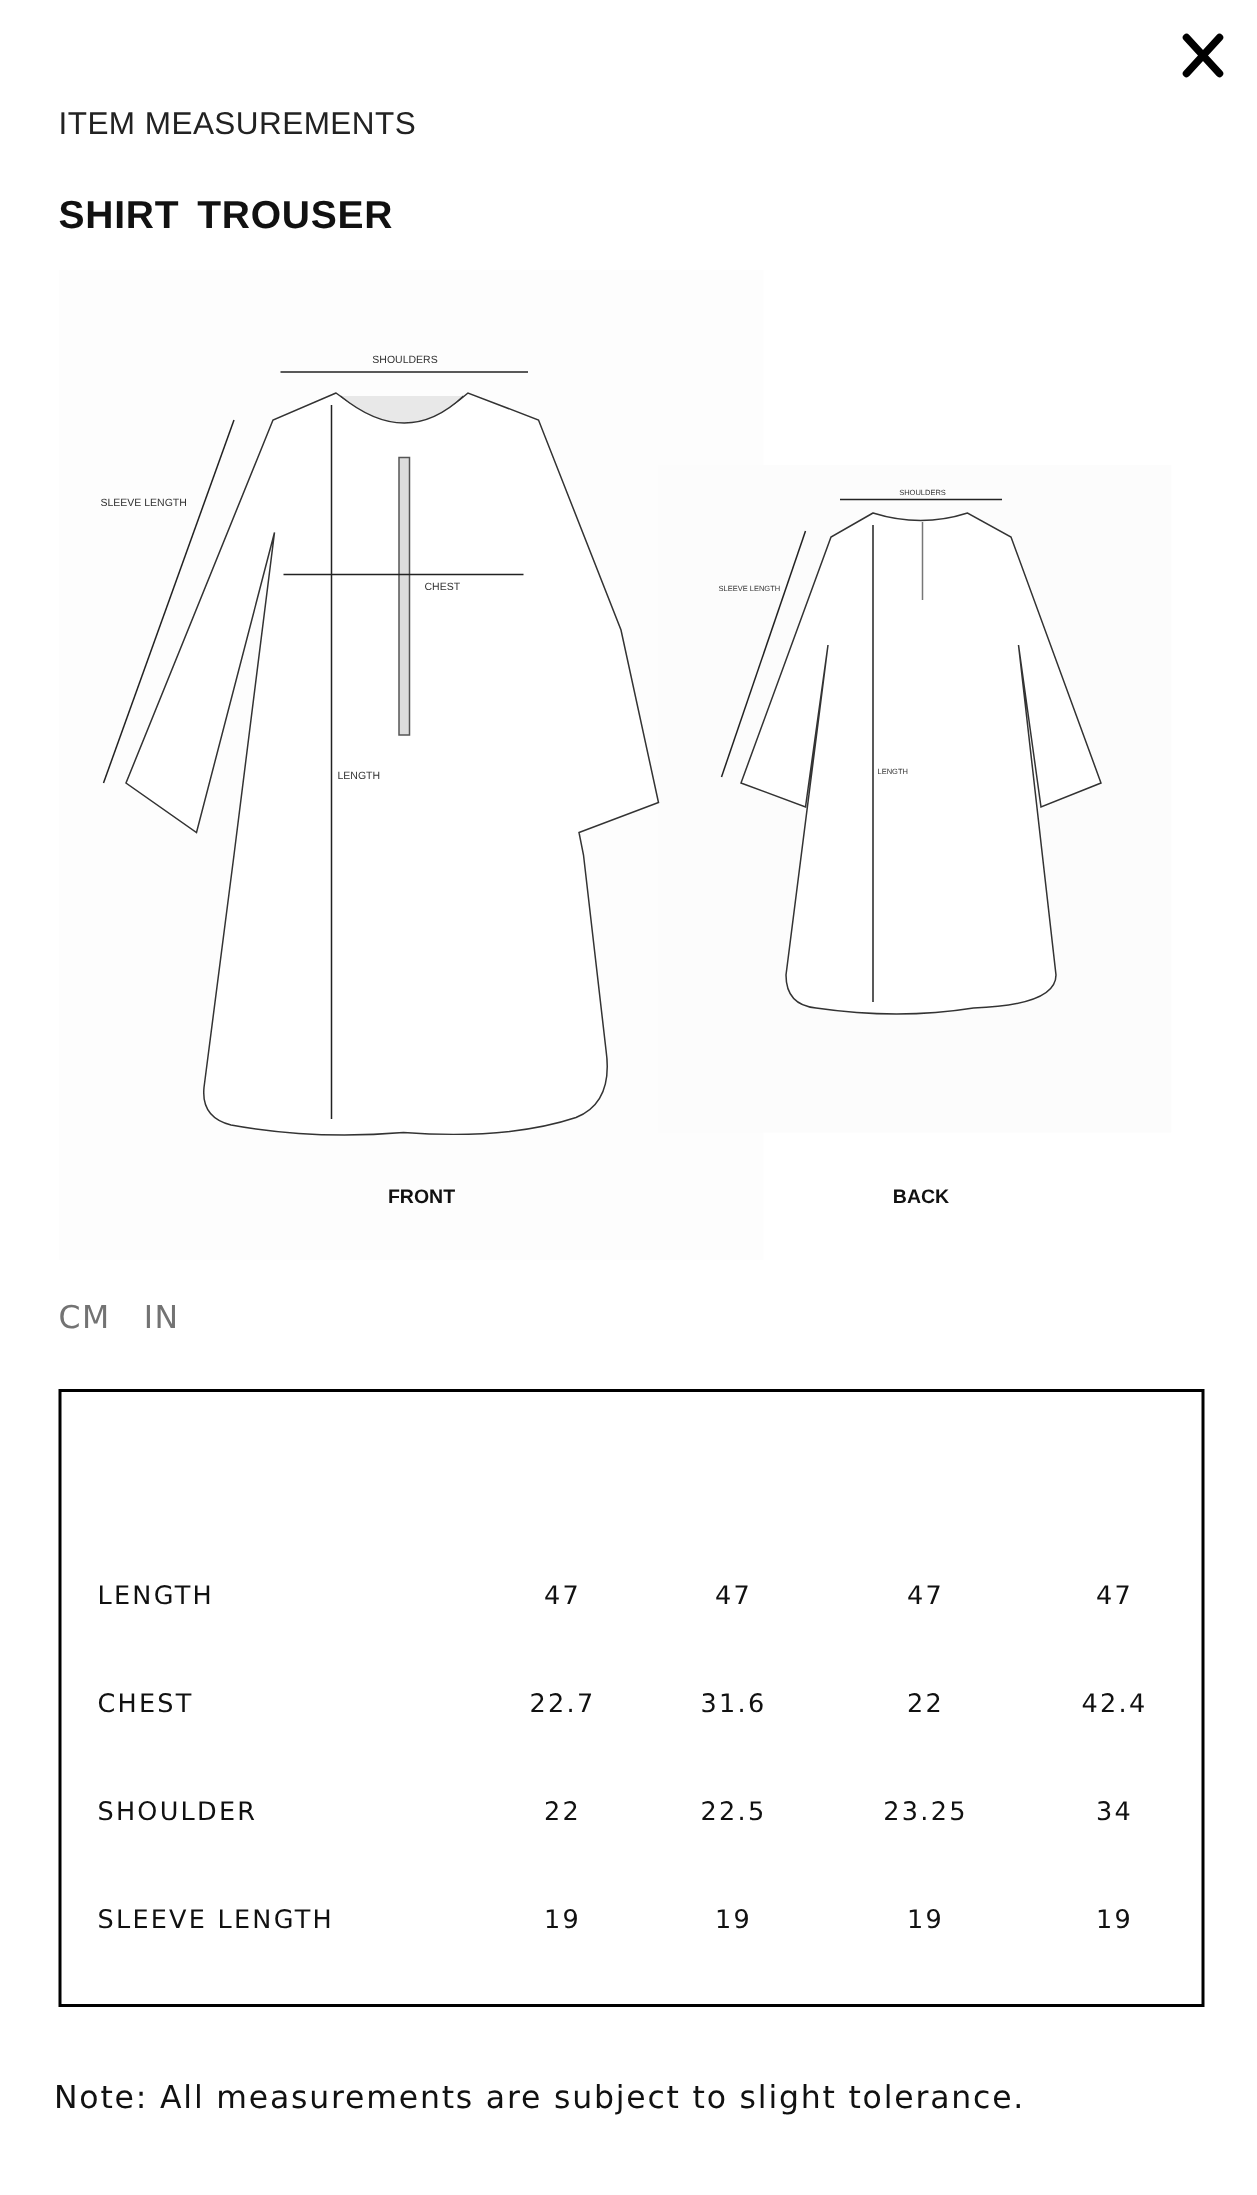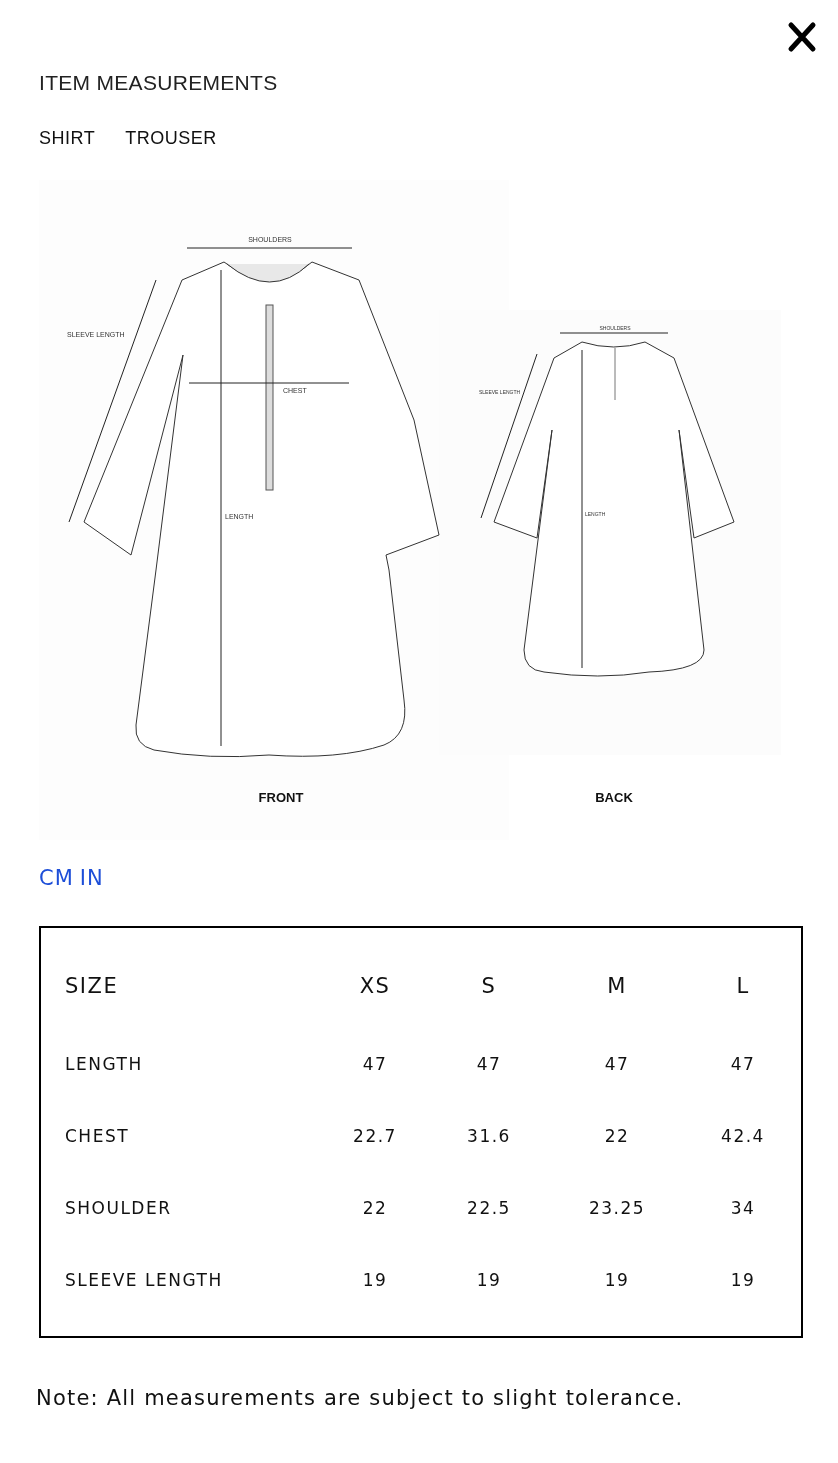--- a/index.html
+++ b/index.html
@@ -1,26 +1,26 @@
 <!DOCTYPE html>
 <html><head>
 <meta charset="utf-8">
 <style>
   html, body { margin:0; padding:0; background:#ffffff; }
   body { width:838px; height:1463px; position:relative; overflow:hidden;
          font-family:"DejaVu Sans", sans-serif; color:#111; }
   .close { position:absolute; left:786px; top:20px; width:32px; height:34px; cursor:pointer; }
   .title { position:absolute; left:39px; top:71px; font-family:"Liberation Sans", sans-serif;
            font-size:21px; letter-spacing:0.3px; color:#222;text-align:right; }
-  .tabs { position:absolute; left:39px; top:128px; display:flex; gap:30px;
-          font-family:"Liberation Sans", sans-serif; font-size:18px; letter-spacing:0.5px; color:#111; }
+  .tabs { position:absolute; left:39px; top:128px; display:flex; gap:12px;
+          font-family:"Liberation Sans", sans-serif; font-size:26px; letter-spacing:0.5px; color:#111;font-weight:bold; }
   .tabs span { cursor:pointer; }
   .diagram { position:absolute; left:39px; top:180px; width:742px; height:660px; }
-  .units { position:absolute; left:39px; top:866px; display:flex; gap:6px;
-           font-size:21px; letter-spacing:1px; color:#1d4ed8; }
+  .units { position:absolute; left:39px; top:866px; display:flex; gap:22px;
+           font-size:21px; letter-spacing:1px; color:#737373; }
   .units span { cursor:pointer; }
   .table-box { position:absolute; left:39px; top:926px; width:764px; height:412px;
                border:2px solid #000; box-sizing:border-box; }
   .row { position:absolute; left:0; width:100%; height:30px; }
   .cell { position:absolute; top:0; font-size:17px; letter-spacing:1.5px; color:#111; white-space:nowrap; }
   .lbl { left:24px; }
   .hdr .cell { font-size:21px; }
   .c { transform:translateX(-50%); }
   .note { position:absolute; left:36px; top:1386px; font-size:21px; letter-spacing:1.2px; color:#111; }
 </style>
@@ -77,27 +77,20 @@
     <text x="575" y="622" font-size="13" font-weight="bold" fill="#111" text-anchor="middle">BACK</text>
   </svg>
 </div>
 
 <div class="units">
   <span>CM</span>
   <span>IN</span>
 </div>
 
 <div class="table-box">
-  <div class="row hdr" style="top:46px;">
-    <span class="cell lbl">SIZE</span>
-    <span class="cell c" style="left:334px;">XS</span>
-    <span class="cell c" style="left:448px;">S</span>
-    <span class="cell c" style="left:576px;">M</span>
-    <span class="cell c" style="left:702px;">L</span>
-  </div>
 
   <div class="row" style="top:126px;">
     <span class="cell lbl">LENGTH</span>
     <span class="cell c" style="left:334px;">47</span>
     <span class="cell c" style="left:448px;">47</span>
     <span class="cell c" style="left:576px;">47</span>
     <span class="cell c" style="left:702px;">47</span>
   </div>
 
   <div class="row" style="top:198px;">

